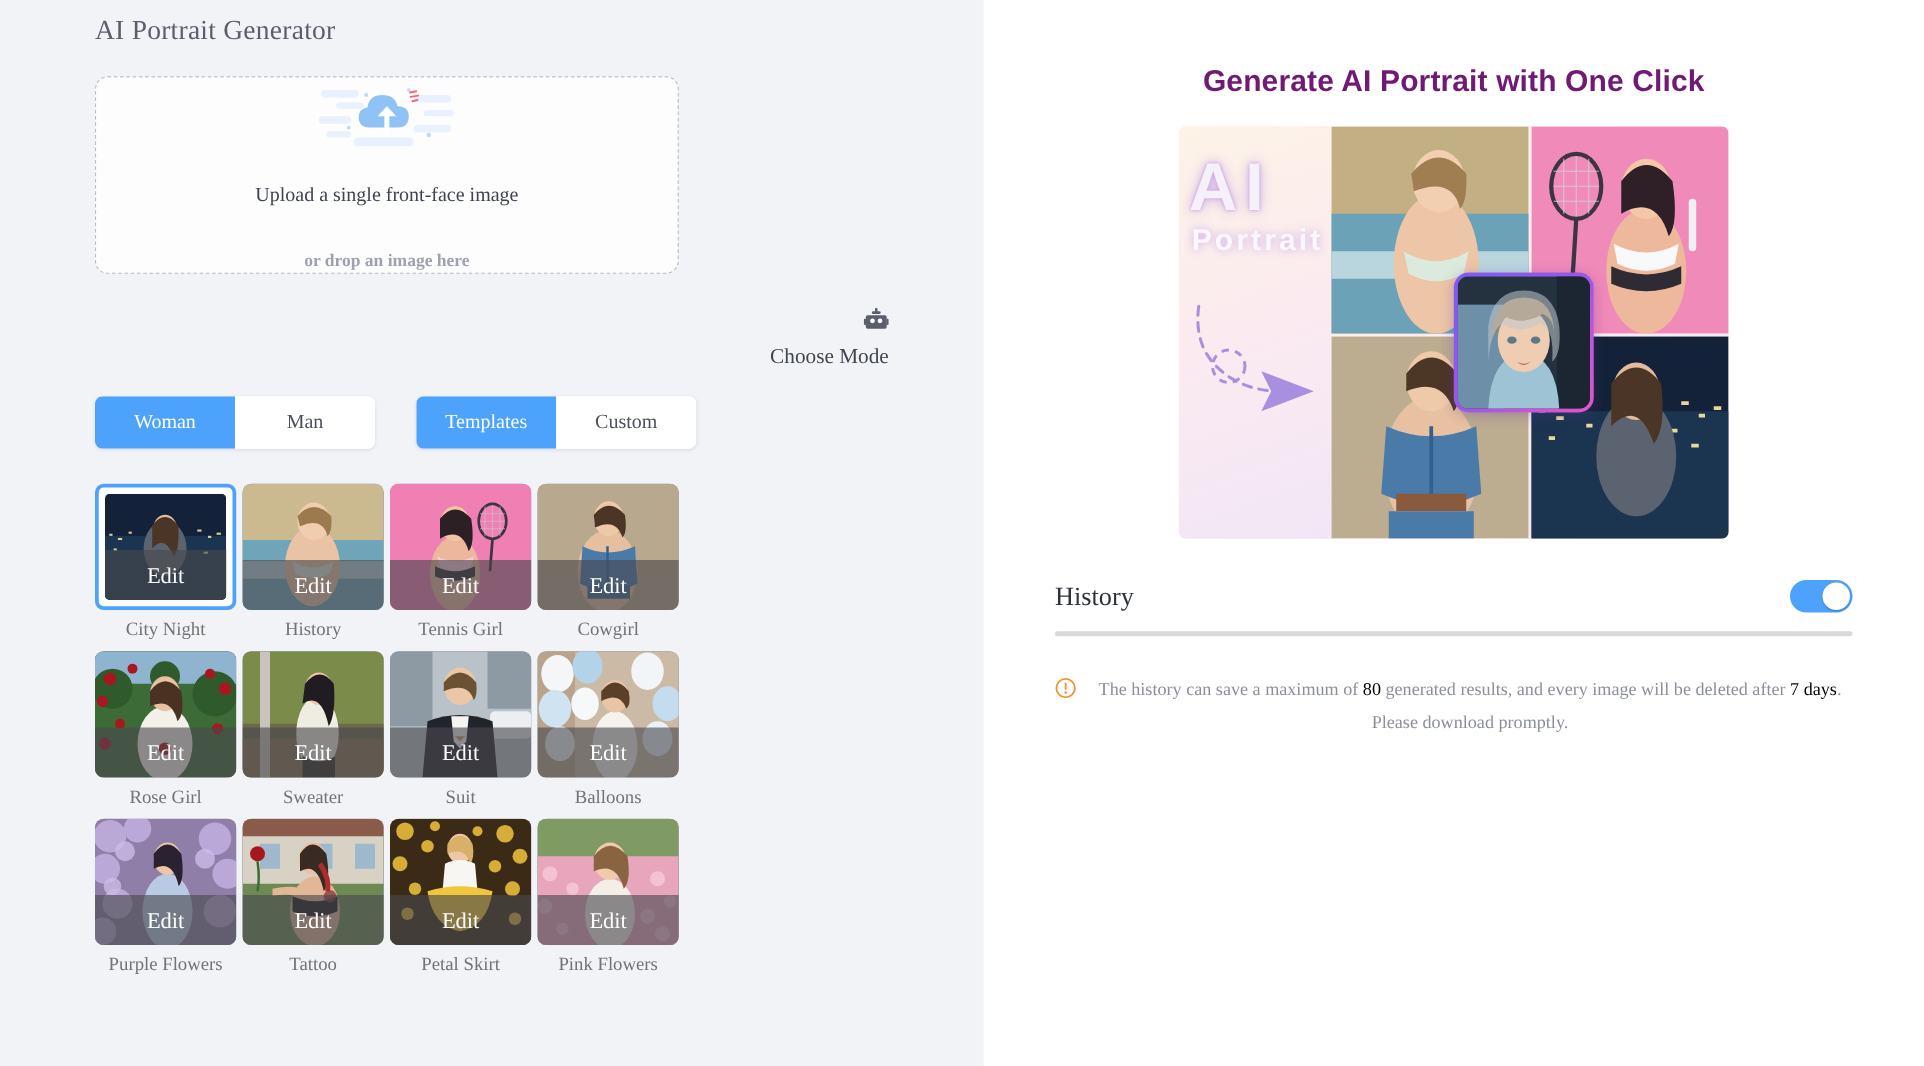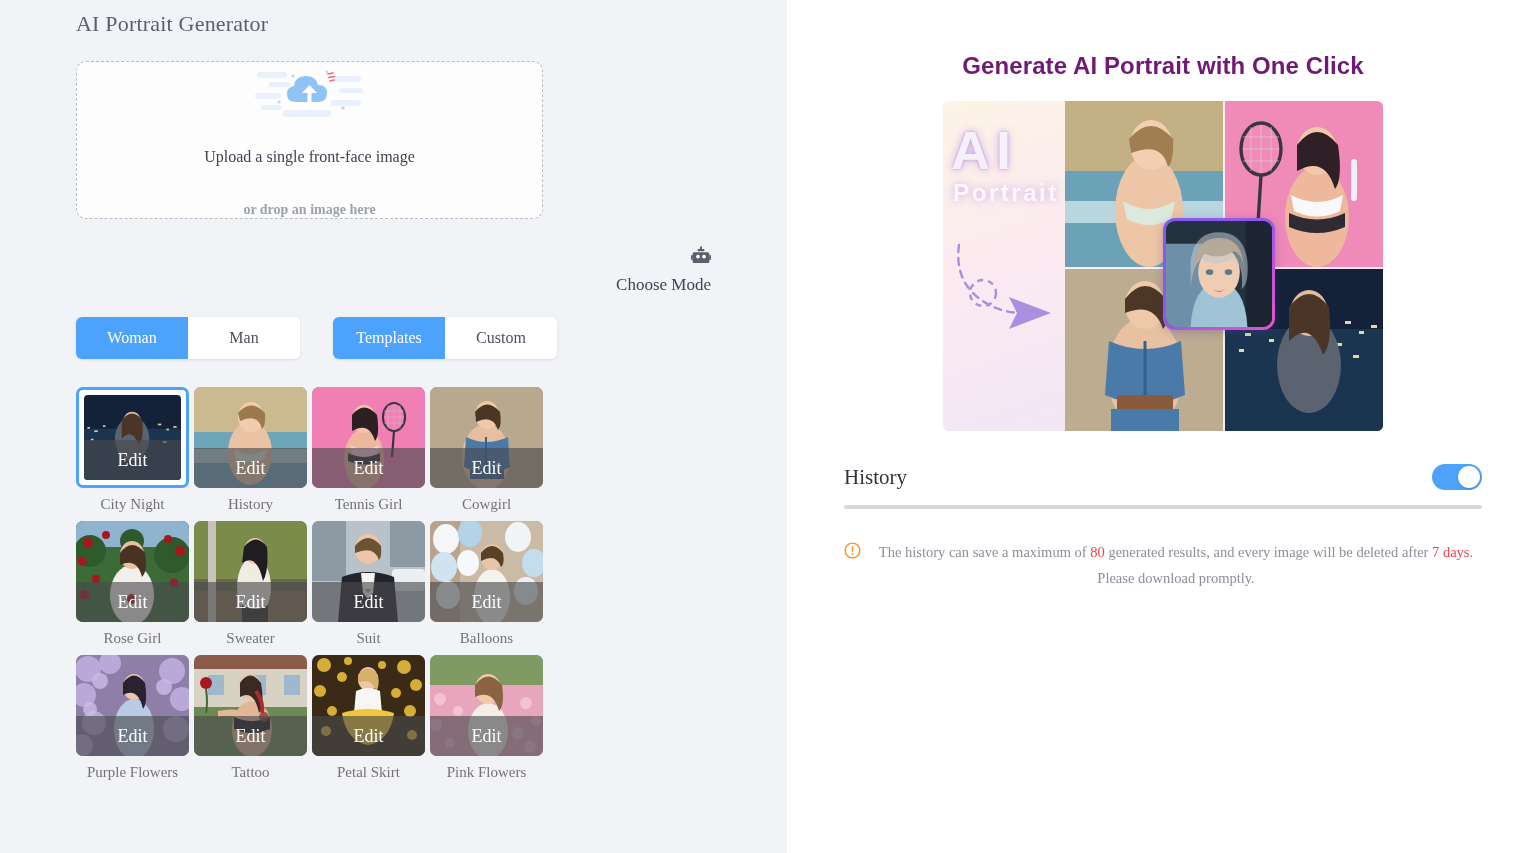--- a/index.html
+++ b/index.html
@@ -212,21 +212,21 @@
     gap: 9px;
     padding: 0 9px;
   }
   .warn-icon { flex: 0 0 17px; margin-top: 3px; }
   .notice-text {
     font-size: 14.5px;
     line-height: 26px;
     color: #8b8f99;
     text-align: center;
   }
-  .hl { color: #ef4444; font-family: Liberation Serif, serif; }
+  .hl { color: #000000; font-family: Liberation Serif, serif; }
 </style>
 </head>
 <body>
 
 <div class="page">
 
   <div class="left-panel">
 
     <div class="app-title">AI Portrait Generator</div>
 

